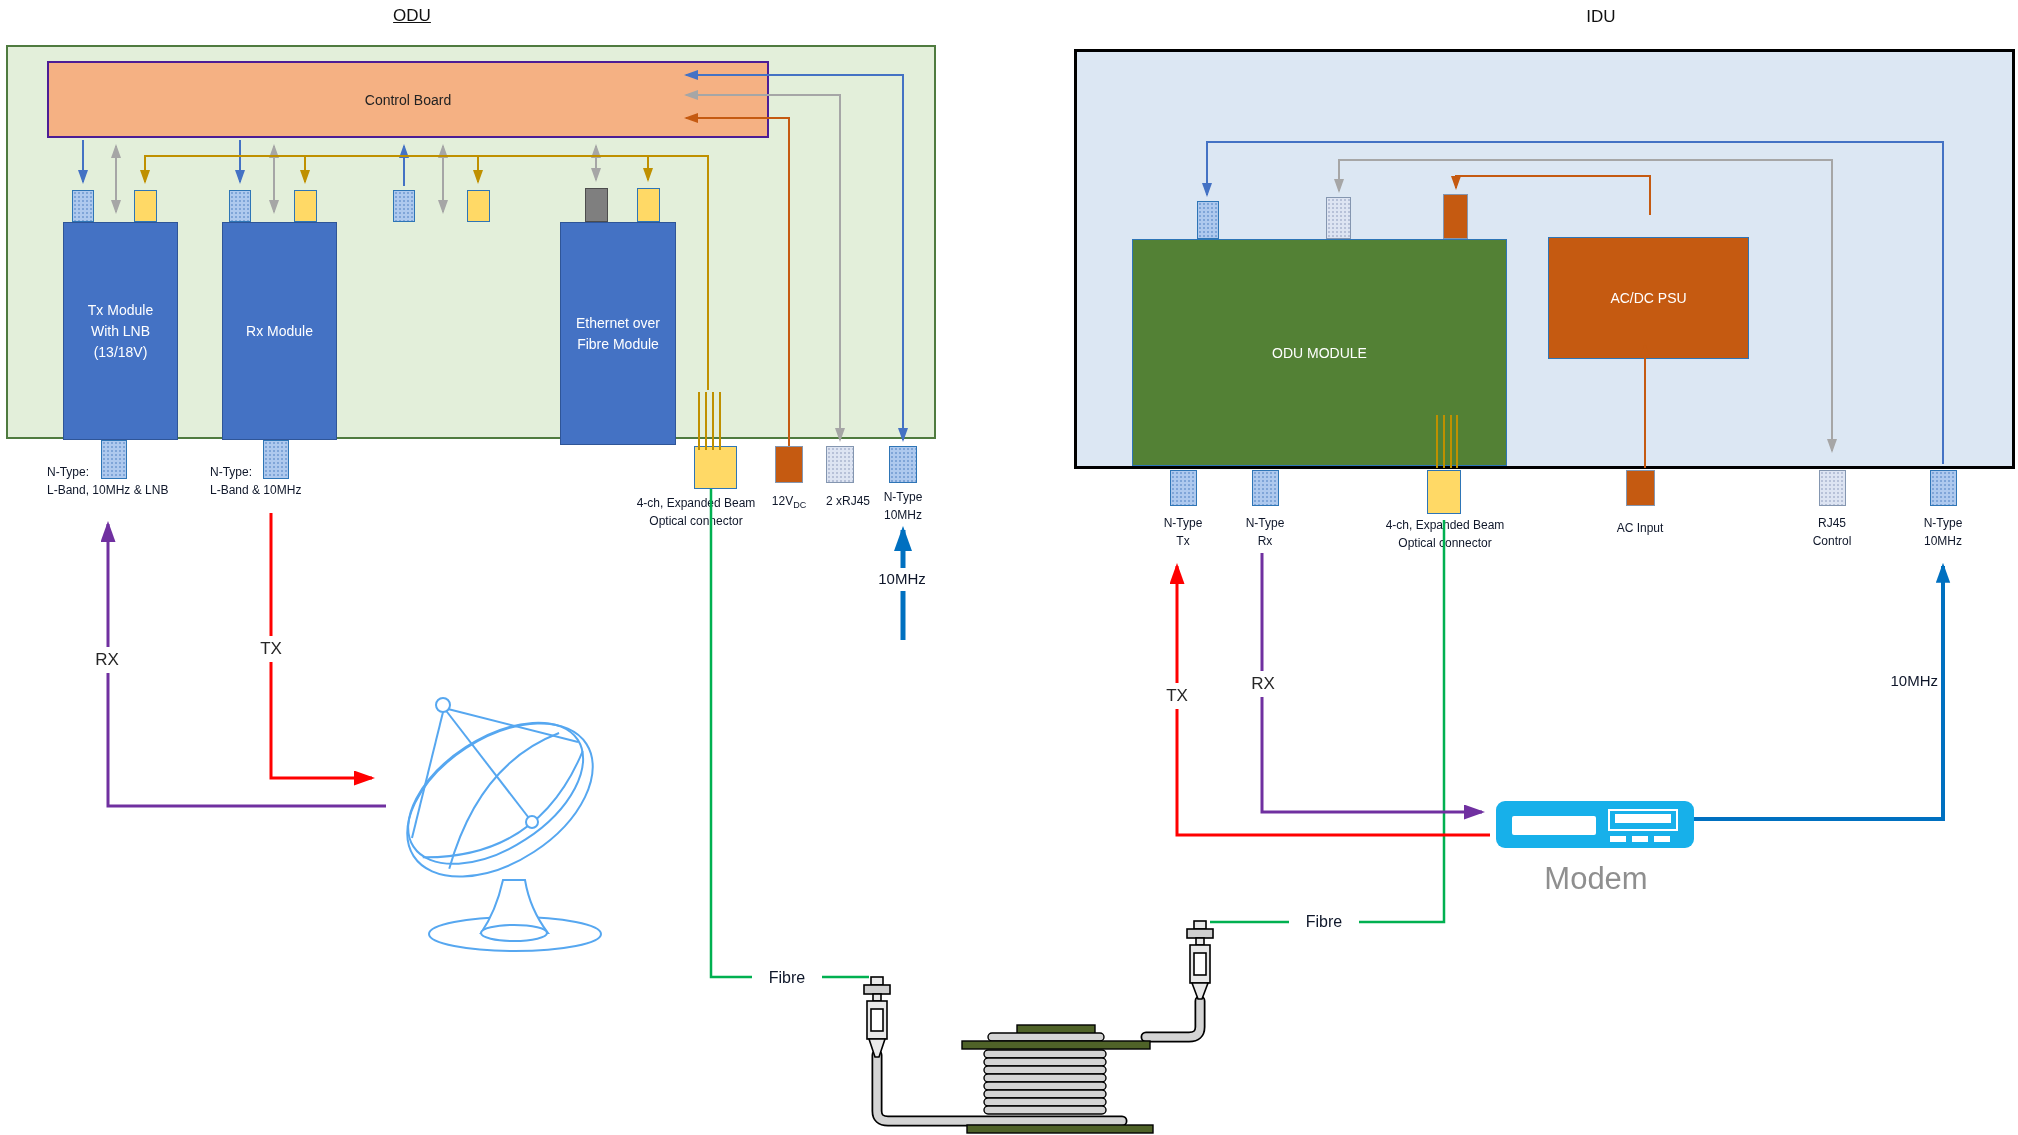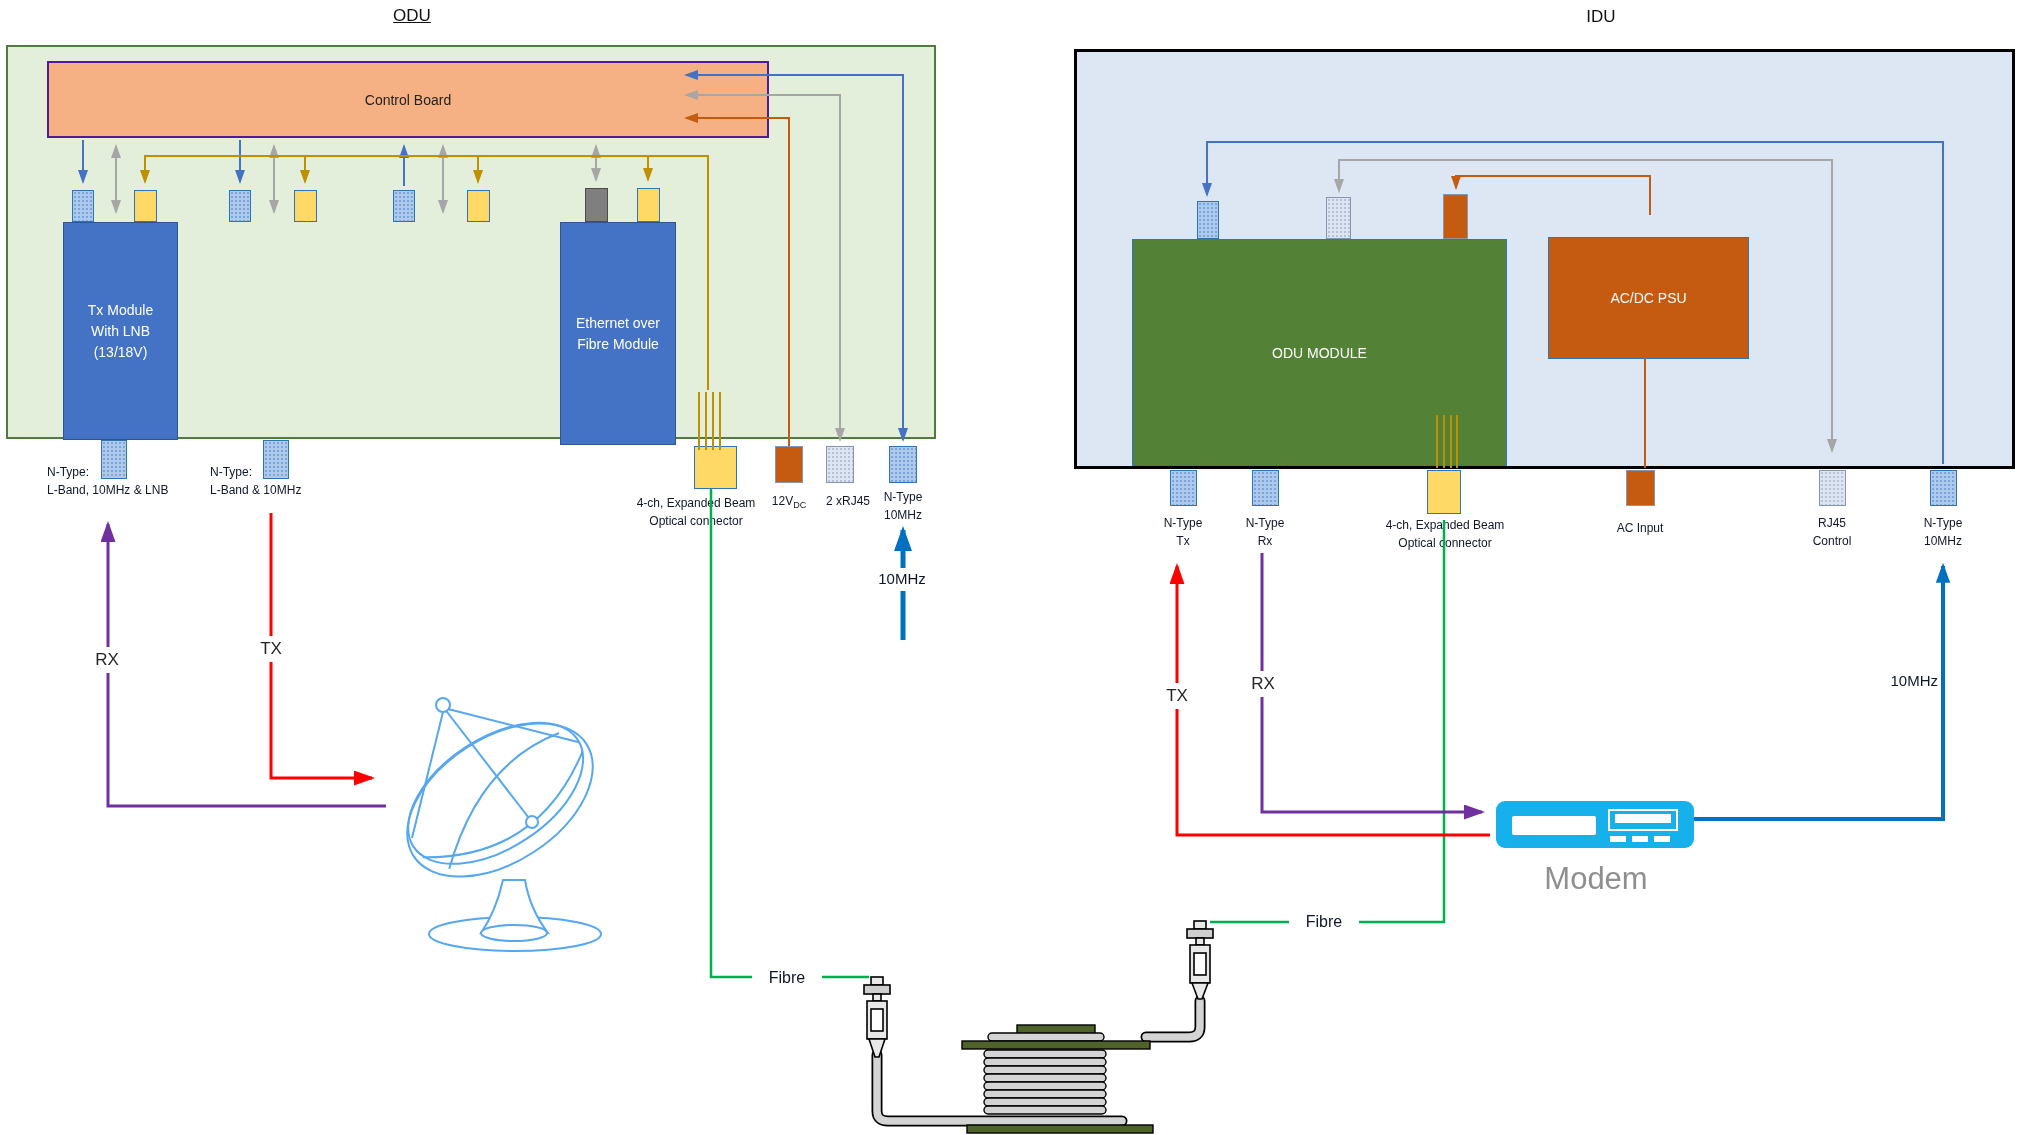--- a/index.html
+++ b/index.html
@@ -31,20 +31,21 @@
   <div class="bigtitle" style="left:376px;top:6px;width:72px;text-decoration:underline;">ODU</div>
   <div class="box" style="left:6px;top:45px;width:930px;height:394px;background:#e3efda;border:2px solid #4f7b3f;z-index:1;"></div>
 
   <div class="box" style="left:47px;top:61px;width:722px;height:77px;background:#f5b183;border:2px solid #4c1d95;display:flex;align-items:center;justify-content:center;font-size:14px;color:#222;z-index:2;">
     <span>Control Board</span>
   </div>
 
   <div class="module" style="left:63px;top:222px;width:115px;height:218px;"><span>Tx Module
 With LNB
 (13/18V)</span></div>
+  <div class="module" style="left:222px;top:222px;width:115px;height:218px;"><span>Rx Module</span></div>
   <div class="module" style="left:560px;top:222px;width:116px;height:223px;"><span>Ethernet over
 Fibre Module</span></div>
 
   <div class="conn dotblue" style="left:72px;top:190px;width:22px;height:32px;"></div>
   <div class="conn yel" style="left:134px;top:190px;width:23px;height:32px;"></div>
   <div class="conn dotblue" style="left:229px;top:190px;width:22px;height:32px;"></div>
   <div class="conn yel" style="left:294px;top:190px;width:23px;height:32px;"></div>
   <div class="conn dotblue" style="left:393px;top:190px;width:22px;height:32px;"></div>
   <div class="conn yel" style="left:467px;top:190px;width:23px;height:32px;"></div>
   <div class="conn dgray" style="left:585px;top:188px;width:23px;height:34px;"></div>

